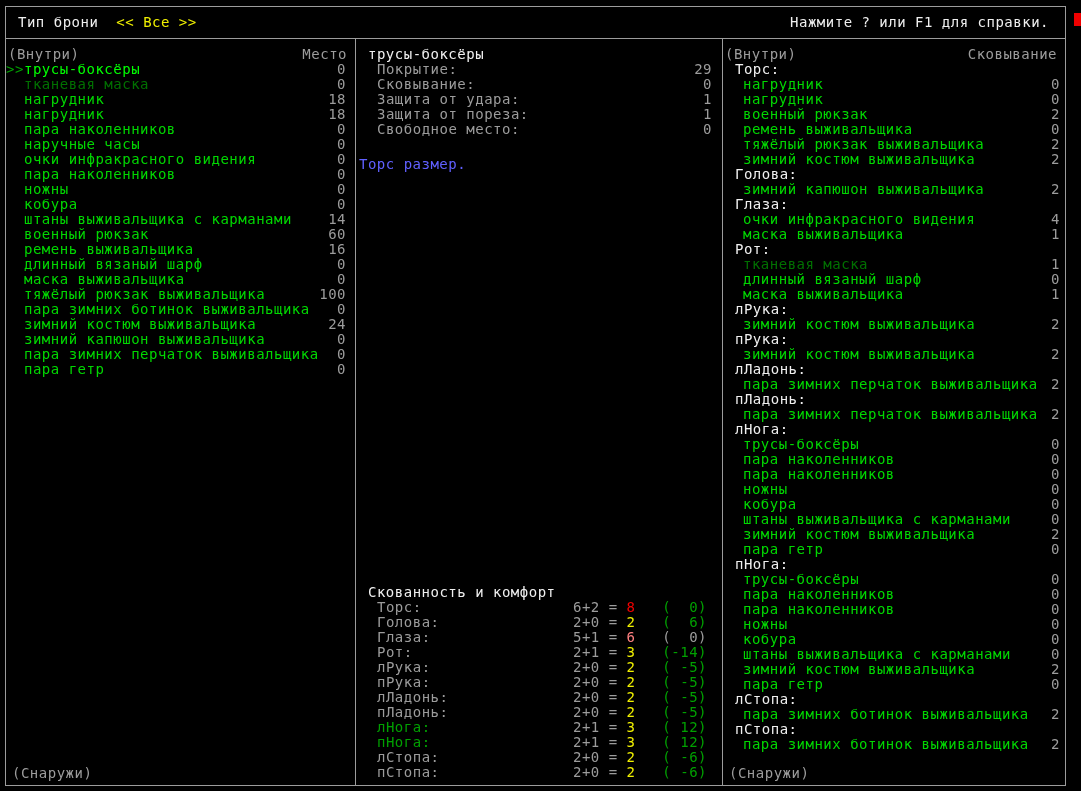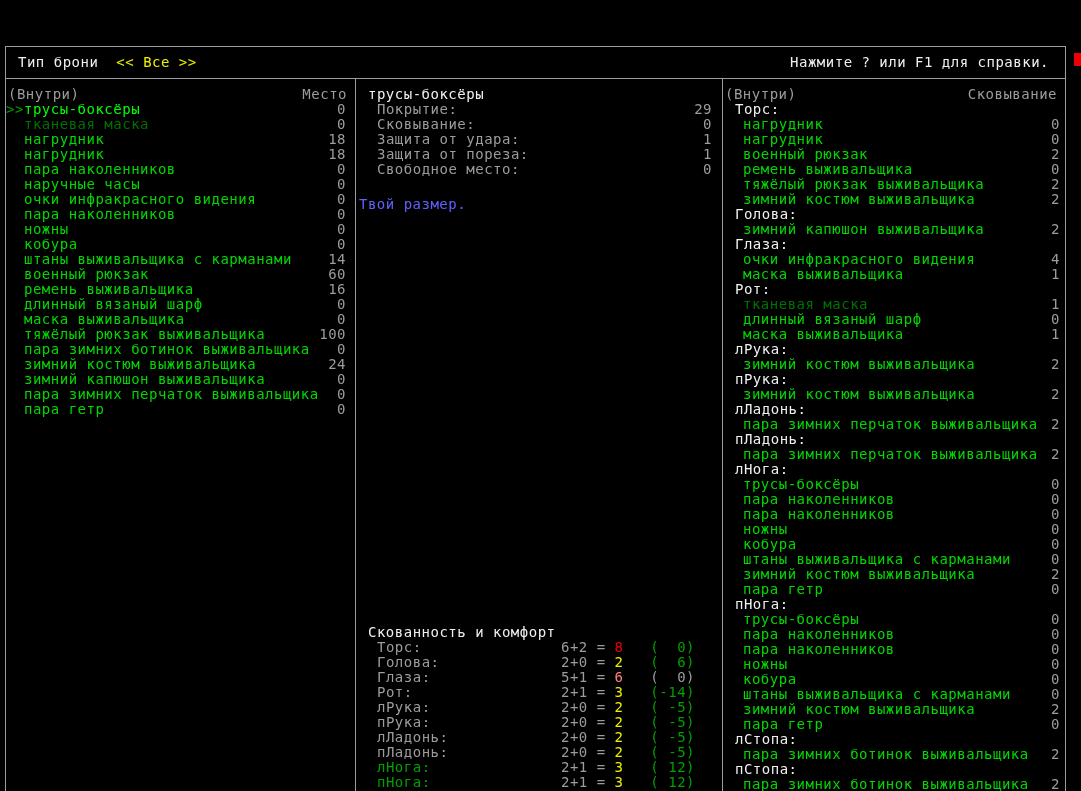--- a/index.html
+++ b/index.html
@@ -4,21 +4,21 @@
 <style>
   html, body {
     margin: 0; padding: 0;
     width: 1081px; height: 791px;
     background: #000;
     overflow: hidden;
     font-family: "DejaVu Sans Mono", monospace;
     font-size: 14px;
     letter-spacing: 0.5px;
   }
-  .screen { position: relative; width: 1081px; height: 591px; background: var(--background); margin-top: 40px; }
+  .screen { position: relative; width: 1081px; height: 591px; background: var(--background); }
   .window {
     position: absolute; left: 5px; top: 6px;
     width: 1061px; height: 780px;
     box-sizing: border-box;
     border: 1px solid var(--border);
     background: var(--background);
   }
   .titlebar {
     height: 31px; line-height: 31px;
     border-bottom: 1px solid var(--border);
@@ -41,21 +41,21 @@
   .l-item { padding-right: 9px; }
   .l-item .marker { display: inline-block; width: 18px; color: var(--green_mid); }
   .l-item .sp { flex: 1; }
   .l-item .val { color: var(--gray); }
   
   .mid-title { color: var(--white); padding-left: 12px; height: 15px; line-height: 15px; }
   .m-stat { padding-left: 21px; padding-right: 10px; color: var(--gray); align-items: flex-end; }
   .m-stat .sp { flex: 1; }
   .desc { margin-top: 20px; }
   .desc .row { padding-left: 3px; color: var(--blue); }
-  .enc-table { position: absolute; left: 0; right: 12px; bottom: 5px; }
+  .enc-table { position: absolute; left: 0; right: 0; bottom: 5px; }
   .enc-title { color: var(--white); padding-left: 12px; height: 15px; line-height: 15px; }
   .e-row { padding-left: 21px; padding-right: 15px; }
   .e-row .sp { flex: 1; }
   .e-row .frm { color: var(--gray); }
   
   .r-group-label { padding-left: 12px; color: var(--white); }
   .r-item { padding-left: 20px; padding-right: 5px; }
   .r-item .sp { flex: 1; }
   .r-item .val { color: var(--gray); }
   .c-gray { color: var(--gray); }
@@ -121,21 +121,21 @@
       <div class="panel panel-mid">
         <div class="mid-title">трусы-боксёры</div>
         <div id="mid-stats">
             <div class="row m-stat"><span>Покрытие:</span><span class="sp"></span><span>29</span></div>
             <div class="row m-stat"><span>Сковывание:</span><span class="sp"></span><span>0</span></div>
             <div class="row m-stat"><span>Защита от удара:</span><span class="sp"></span><span>1</span></div>
             <div class="row m-stat"><span>Защита от пореза:</span><span class="sp"></span><span>1</span></div>
             <div class="row m-stat"><span>Свободное место:</span><span class="sp"></span><span>0</span></div>
           </div>
         <div class="desc" id="mid-desc">
-            <div class="row">Твой размер.</div>
+            <div class="row">Торс размер.</div>
           </div>
         <div class="enc-table">
           <div class="enc-title">Скованность и комфорт</div>
           <div id="enc-rows">
               <div class="row e-row"><span class="c-gray">Торс:</span><span class="sp"></span><span class="frm">6+2</span><span class="frm"> = </span><span class="c-red">8</span><span>   </span><span class="c-gmid">(  0)</span></div>
               <div class="row e-row"><span class="c-gray">Голова:</span><span class="sp"></span><span class="frm">2+0</span><span class="frm"> = </span><span class="c-yellow">2</span><span>   </span><span class="c-gmid">(  6)</span></div>
               <div class="row e-row"><span class="c-gray">Глаза:</span><span class="sp"></span><span class="frm">5+1</span><span class="frm"> = </span><span class="c-pink">6</span><span>   </span><span class="c-gray">(  0)</span></div>
               <div class="row e-row"><span class="c-gray">Рот:</span><span class="sp"></span><span class="frm">2+1</span><span class="frm"> = </span><span class="c-yellow">3</span><span>   </span><span class="c-gmid">(-14)</span></div>
               <div class="row e-row"><span class="c-gray">лРука:</span><span class="sp"></span><span class="frm">2+0</span><span class="frm"> = </span><span class="c-yellow">2</span><span>   </span><span class="c-gmid">( -5)</span></div>
               <div class="row e-row"><span class="c-gray">пРука:</span><span class="sp"></span><span class="frm">2+0</span><span class="frm"> = </span><span class="c-yellow">2</span><span>   </span><span class="c-gmid">( -5)</span></div>

